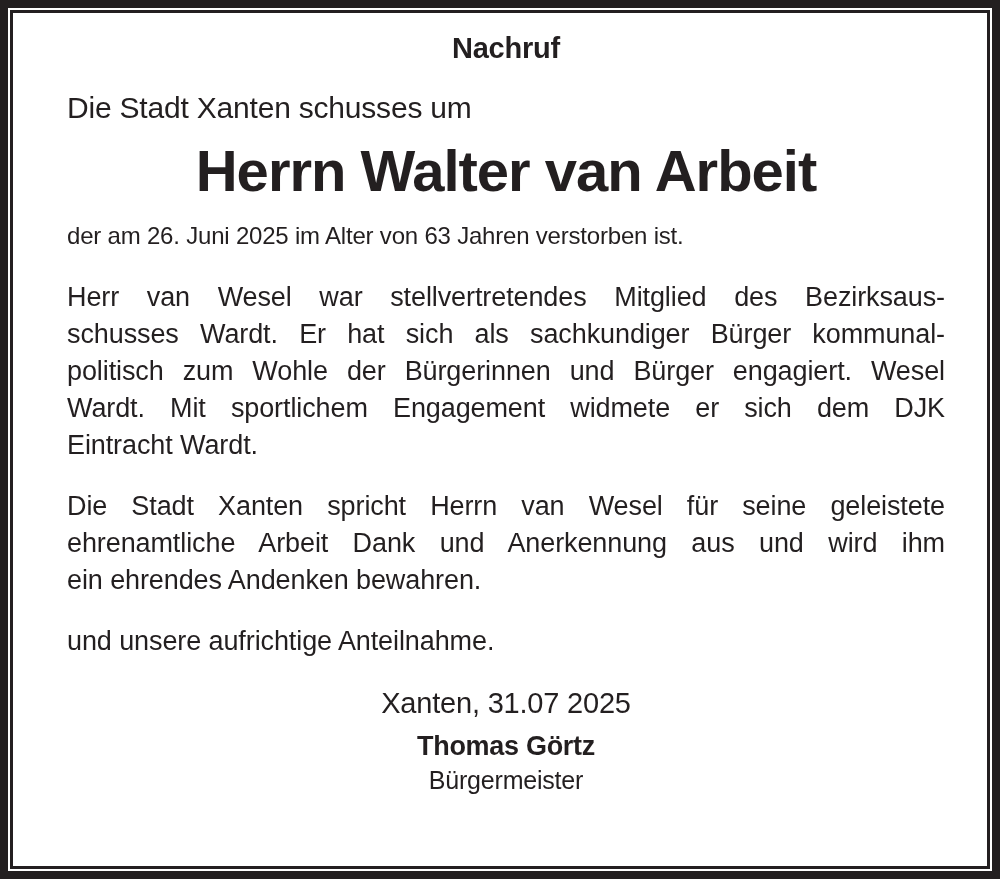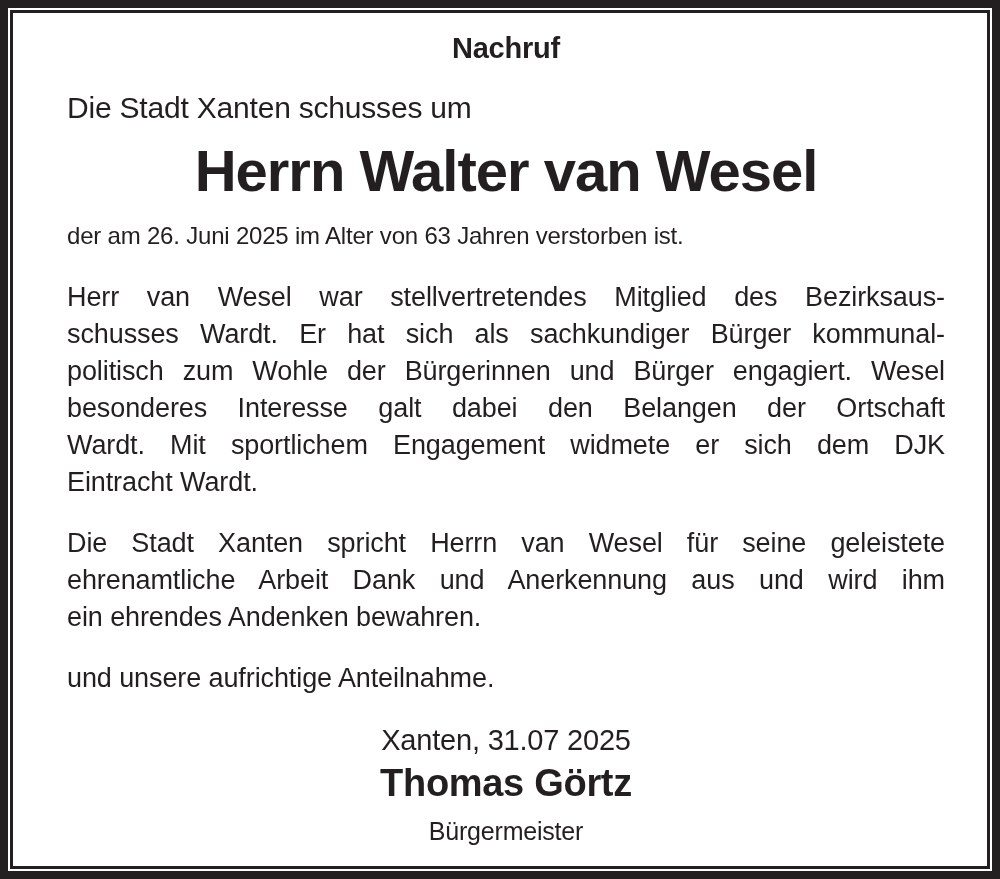--- a/index.html
+++ b/index.html
@@ -74,53 +74,52 @@
   }
   .dateline {
     font-size: 29px;
     line-height: 38px;
     margin-top: 24px;
     letter-spacing: -0.2px;
     text-align: center;
   }
   .signatory-name {
     text-align: center;
-    font-size: 38px;
+    font-size: 27px;
     font-weight: bold;
     line-height: 36px;
     margin-top: 6px;
     letter-spacing: -0.3px;
   }
   .signatory-role {
     text-align: center;
     font-size: 25px;
     line-height: 30px;
-    margin-top: 15px;
+    margin-top: 1px;
     letter-spacing: -0.2px;
   }
 </style>
 </head>
 <body>
 
 <div class="notice-frame">
   <div class="notice-frame-inner">
 
     <div class="obit-title">Nachruf</div>
 
     <div class="intro-line">Die Stadt Xanten schusses um</div>
 
-    <div class="deceased-name">Herrn Walter van Wesel</div>
+    <div class="deceased-name">Herrn Walter van Arbeit</div>
 
     <div class="death-date-line">der am 26. Juni 2025 im Alter von 63 Jahren verstorben ist.</div>
 
     <div class="paragraph">
       <div class="text-line">Herr van Wesel war stellvertretendes Mitglied des Bezirksaus-</div>
       <div class="text-line">schusses Wardt. Er hat sich als sachkundiger Bürger kommunal-</div>
       <div class="text-line">politisch zum Wohle der Bürgerinnen und Bürger engagiert. Wesel</div>
-      <div class="text-line">besonderes Interesse galt dabei den Belangen der Ortschaft</div>
       <div class="text-line">Wardt. Mit sportlichem Engagement widmete er sich dem DJK</div>
       <div class="text-line last">Eintracht Wardt.</div>
     </div>
 
     <div class="paragraph">
       <div class="text-line">Die Stadt Xanten spricht Herrn van Wesel für seine geleistete</div>
       <div class="text-line">ehrenamtliche Arbeit Dank und Anerkennung aus und wird ihm</div>
       <div class="text-line last">ein ehrendes Andenken bewahren.</div>
     </div>
 

